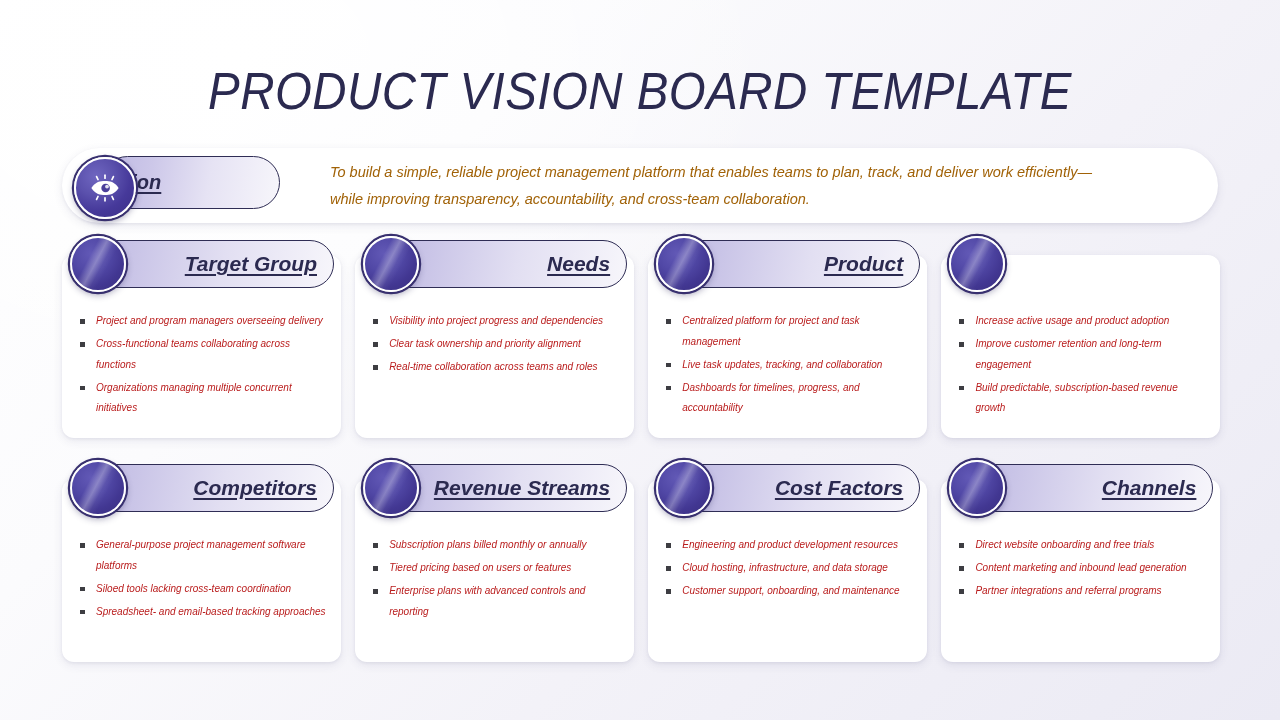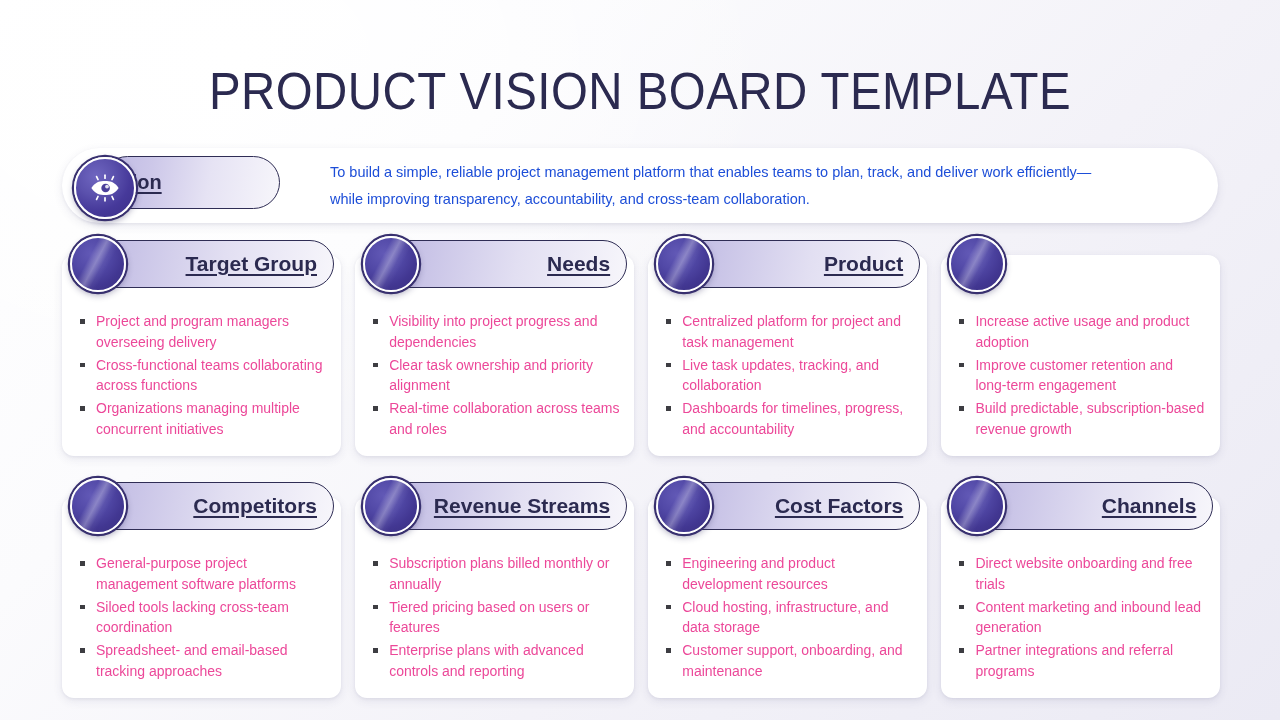--- a/index.html
+++ b/index.html
@@ -15,20 +15,21 @@
     background:
       radial-gradient(ellipse 900px 620px at 18% 8%, #ffffff 0%, rgba(255,255,255,0) 62%),
       linear-gradient(135deg, #ffffff 0%, #fbfbfd 30%, #f3f2f8 62%, #ebeaf4 100%);
     position: relative;
   }
 
   .board {
     position: relative;
     width: 1280px;
     height: 632px;
+    font-style: italic;
   }
 
   
   .page-title {
     position: absolute;
     top: 60px;
     left: 0;
     width: 1280px;
     text-align: center;
     font-size: 51px;
@@ -92,21 +93,21 @@
 
   .vision-badge svg { display: block; }
 
   .vision-text {
     position: absolute;
     left: 330px;
     top: 159px;
     width: 790px;
     font-size: 14.5px;
     line-height: 27px;
-    color: #1d4ed8;
+    color: #a16207;
   }
 
   
   .grid {
     position: absolute;
     left: 62px;
     top: 240px;
     width: 1158px;
   }
 
@@ -169,23 +170,23 @@
     border: 2.5px solid #ffffff;
     box-shadow: 0 0 0 2.2px #38306f, 0 3px 7px rgba(40,35,85,0.42);
     z-index: 4;
   }
 
   .bullets { list-style: none; }
 
   .bullets li {
     position: relative;
     padding-left: 20px;
-    font-size: 14px;
+    font-size: 10px;
     line-height: 20.6px;
-    color: #ec4899;
+    color: #b91c1c;
     margin-bottom: 2.5px;
   }
 
   .bullets li::before {
     content: "";
     position: absolute;
     left: 4px;
     top: 8px;
     width: 4.5px;
     height: 4.5px;

